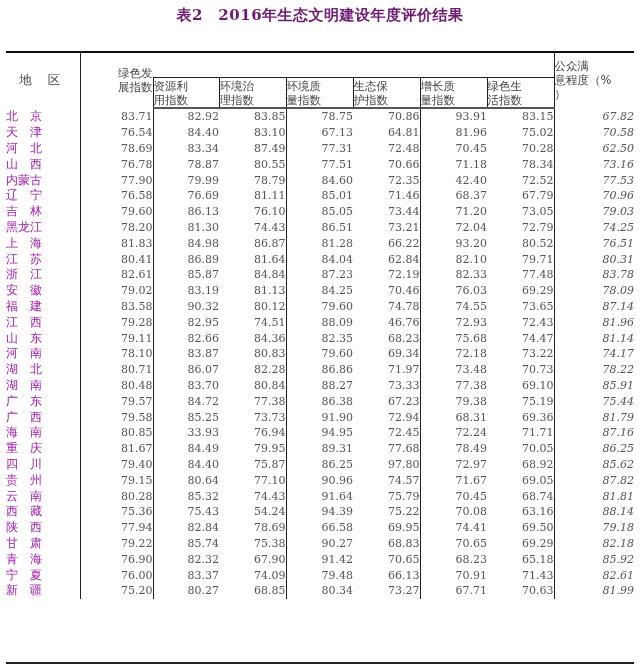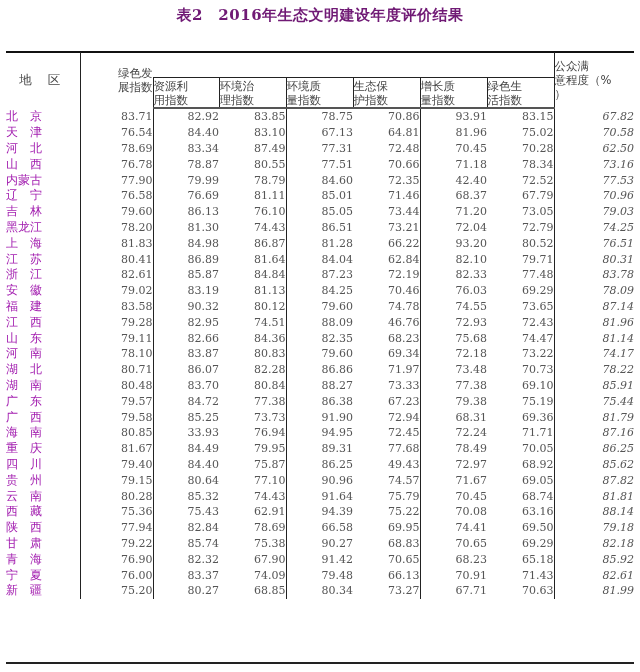--- a/index.html
+++ b/index.html
@@ -330,21 +330,21 @@
         <td class="b">78.49</td>
         <td>70.05</td>
         <td class="b lastcol">86.25</td>
       </tr>
       <tr>
         <td class="reg">四　川</td>
         <td class="b">79.40</td>
         <td class="b">84.40</td>
         <td>75.87</td>
         <td class="b">86.25</td>
-        <td>49.43</td>
+        <td>97.80</td>
         <td class="b">72.97</td>
         <td>68.92</td>
         <td class="b lastcol">85.62</td>
       </tr>
       <tr>
         <td class="reg">贵　州</td>
         <td class="b">79.15</td>
         <td class="b">80.64</td>
         <td>77.10</td>
         <td class="b">90.96</td>
@@ -361,21 +361,21 @@
         <td class="b">91.64</td>
         <td>75.79</td>
         <td class="b">70.45</td>
         <td>68.74</td>
         <td class="b lastcol">81.81</td>
       </tr>
       <tr>
         <td class="reg">西　藏</td>
         <td class="b">75.36</td>
         <td class="b">75.43</td>
-        <td>62.91</td>
+        <td>54.24</td>
         <td class="b">94.39</td>
         <td>75.22</td>
         <td class="b">70.08</td>
         <td>63.16</td>
         <td class="b lastcol">88.14</td>
       </tr>
       <tr>
         <td class="reg">陕　西</td>
         <td class="b">77.94</td>
         <td class="b">82.84</td>

